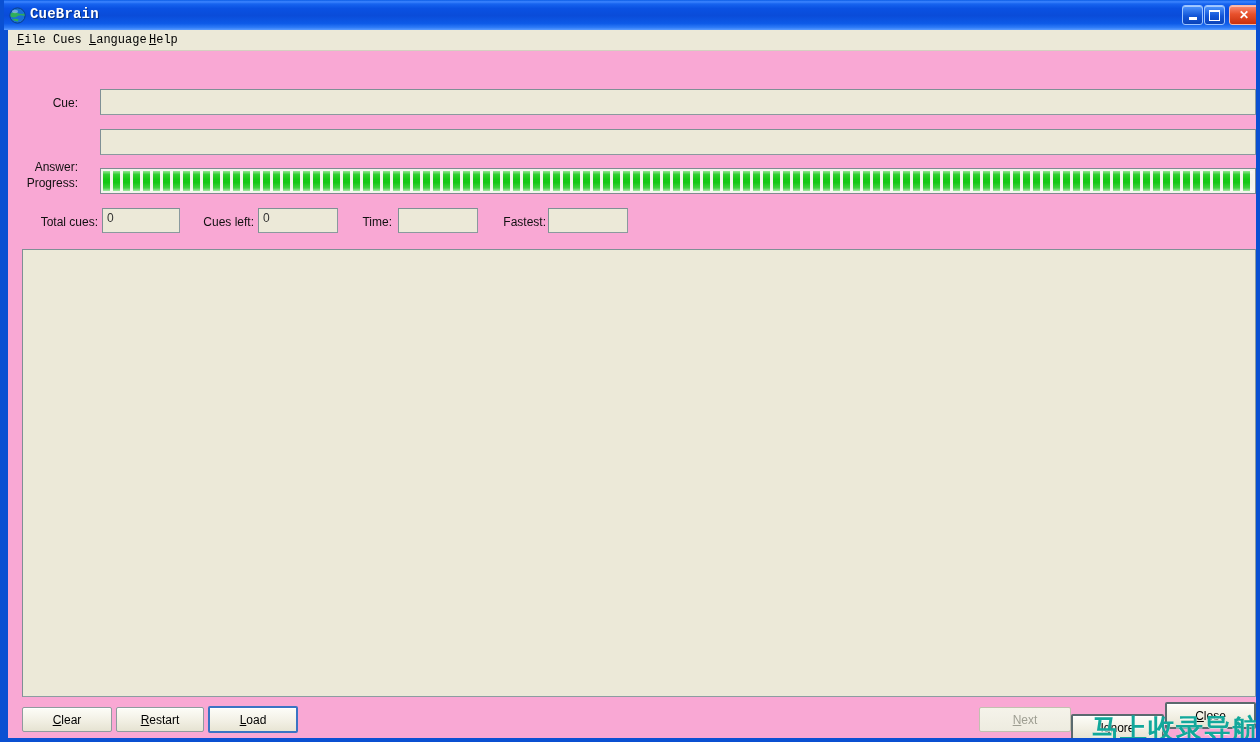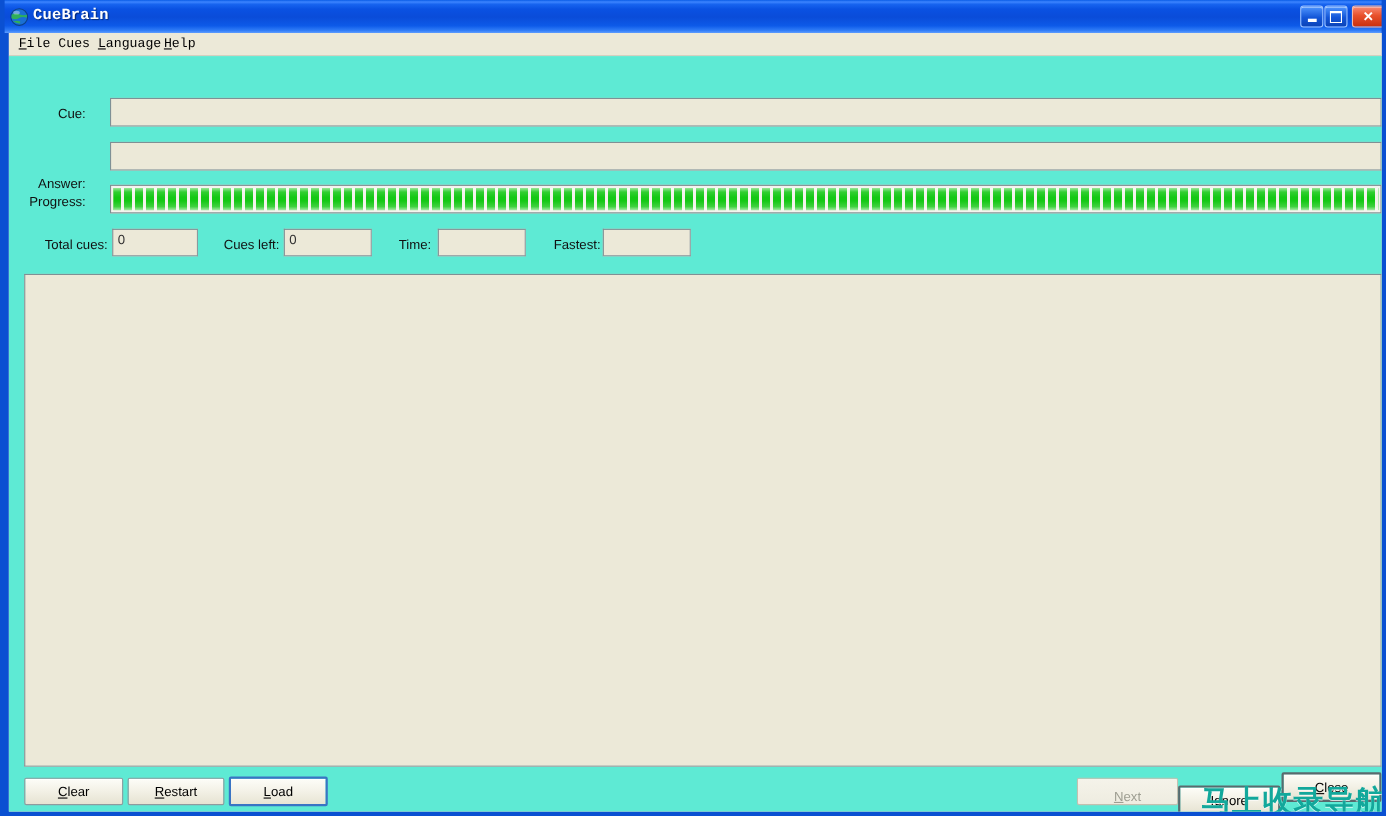--- a/index.html
+++ b/index.html
@@ -117,21 +117,21 @@
   #menu-font     { left: 42px; }
   #menu-language { left: 78px; }
   #menu-help     { left: 138px; }
 
   
   #form-area {
     position: absolute;
     left: 0; top: 21px;
     width: 1252px;
     height: 687px;
-    background: #5eead4;
+    background: #f9a8d4;
   }
 
   .field-label {
     position: absolute;
     font-family: "Liberation Sans", sans-serif;
     font-size: 12px;
     color: #111;
     white-space: nowrap;
     text-align: right;
   }
@@ -237,21 +237,21 @@
   .btn.disabled {
     color: #9e9e92;
     border-color: #c3c0b0;
     background: linear-gradient(to bottom, #f5f3ea 0%, #eeece0 100%);
     box-shadow: none;
   }
 
   #btn-clear   { left: 14px;   top: 656px; width: 90px; }
   #btn-restart { left: 108px;  top: 656px; width: 88px; }
   #btn-load    { left: 200px;  top: 655px; width: 90px; height: 27px; }
-  #btn-next    { left: 971px;  top: 656px; width: 92px; align-items: flex-end; }
+  #btn-next    { left: 971px;  top: 656px; width: 92px; }
   #btn-ignore  { left: 1063px; top: 663px; width: 93px; height: 27px; }
   #btn-close-b { left: 1157px; top: 651px; width: 91px; height: 27px; }
 
   
   #watermark {
     position: absolute;
     right: -4px;
     bottom: -4px;
     font-family: "DejaVu Sans", sans-serif;
     font-size: 27px;

